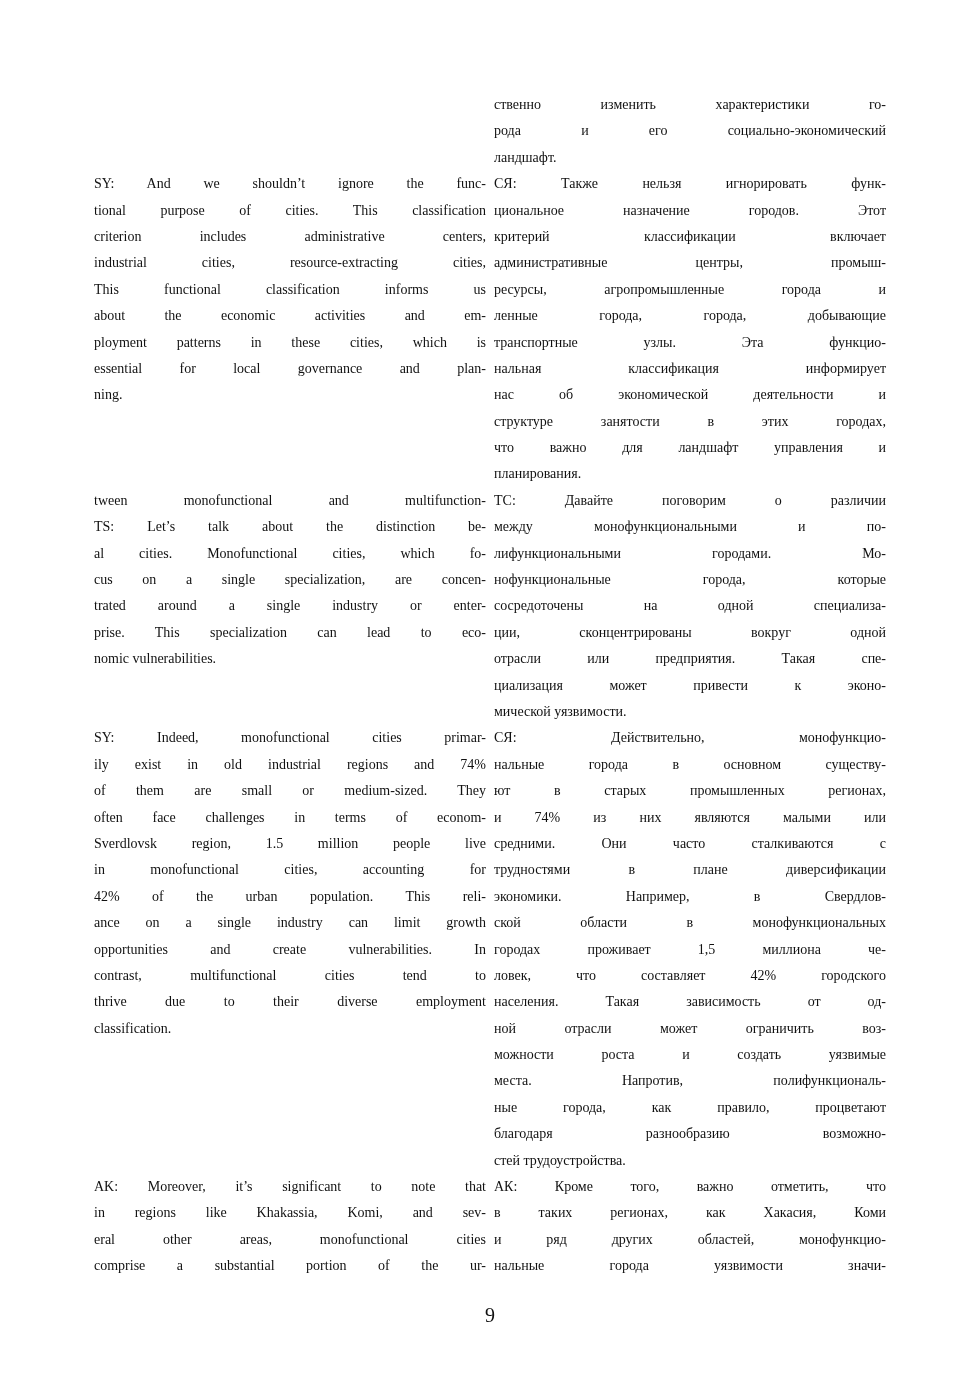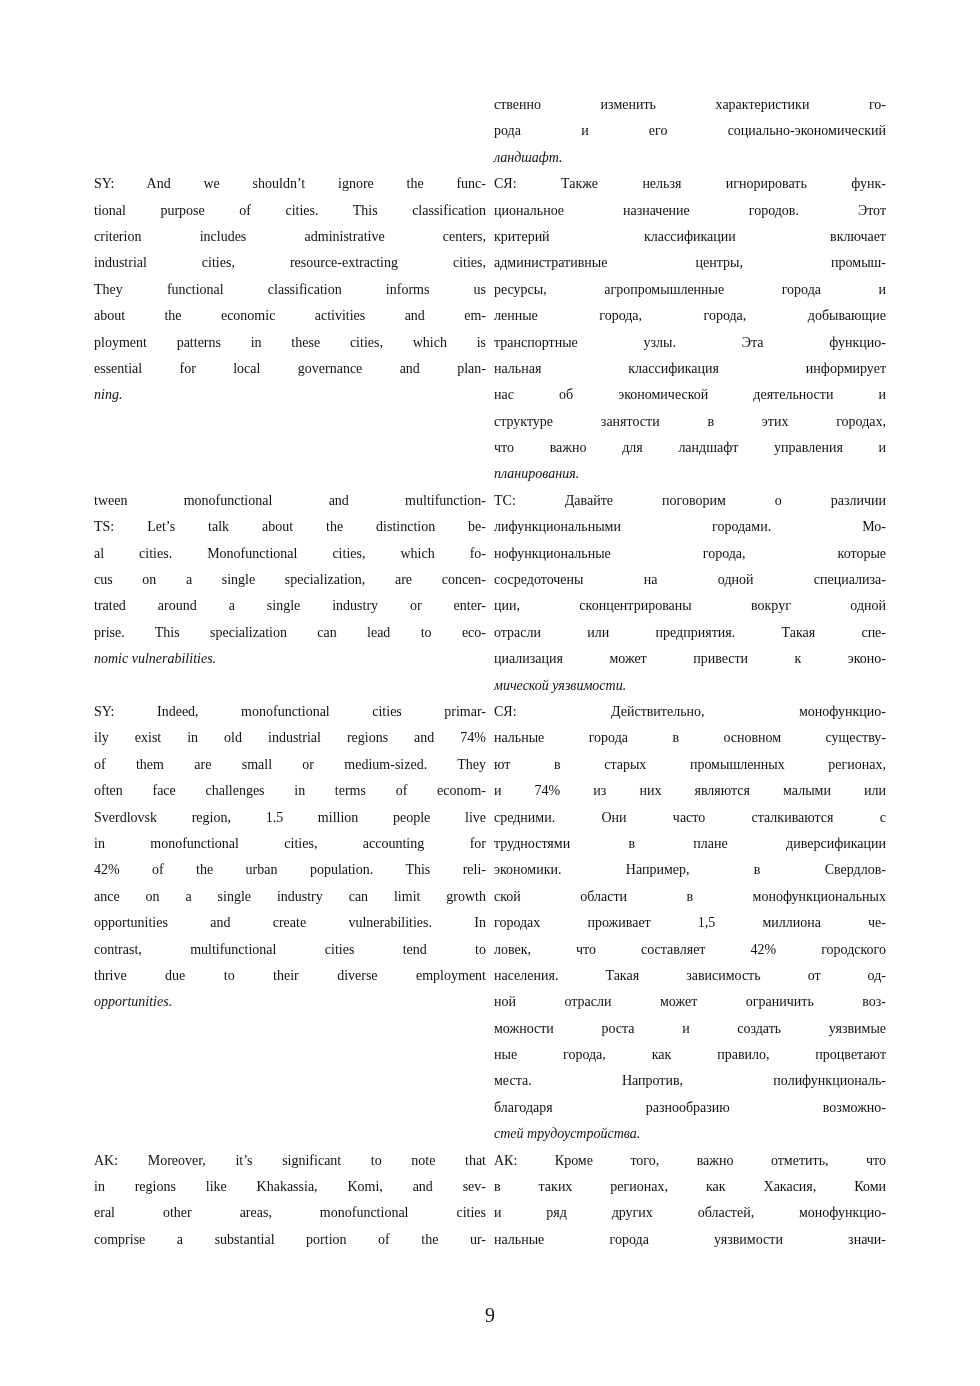--- a/index.html
+++ b/index.html
@@ -2,21 +2,21 @@
 <html><head>
 <meta charset="utf-8">
 <style>
   html, body { margin: 0; padding: 0; background: #ffffff; }
   body { width: 980px; height: 1386px; position: relative; overflow: hidden;
          font-family: "Liberation Serif", "DejaVu Serif", serif; color: #111; }
   .page { position: absolute; left: 94px; top: 92px; width: 792px; }
   .row { display: flex; justify-content: space-between; }
   .cell { width: 392px; font-size: 14px; line-height: 26.4px; }
   .line { display: block; text-align: justify; text-align-last: justify; white-space: nowrap; height: 26.4px; }
-  .line.last { text-align-last: left; font-style: italic; }
+  .line.last { text-align-last: left; }
   .pagenum { position: absolute; left: 0; width: 980px; top: 1304px; text-align: center;
              font-size: 20px; }
 </style>
 </head>
 <body>
 
 <div class="page">
 
   <div class="row">
     <div class="cell en"></div>
@@ -26,21 +26,21 @@
       <span class="line last">ландшафт.</span>
     </div>
   </div>
 
   <div class="row">
     <div class="cell en">
       <span class="line">SY: And we shouldn’t ignore the func-</span>
       <span class="line">tional purpose of cities. This classification</span>
       <span class="line">criterion includes administrative centers,</span>
       <span class="line">industrial cities, resource-extracting cities,</span>
-      <span class="line">They functional classification informs us</span>
+      <span class="line">This functional classification informs us</span>
       <span class="line">about the economic activities and em-</span>
       <span class="line">ployment patterns in these cities, which is</span>
       <span class="line">essential for local governance and plan-</span>
       <span class="line last">ning.</span>
     </div>
     <div class="cell ru">
       <span class="line">СЯ: Также нельзя игнорировать функ-</span>
       <span class="line">циональное назначение городов. Этот</span>
       <span class="line">критерий классификации включает</span>
       <span class="line">административные центры, промыш-</span>
@@ -60,20 +60,21 @@
       <span class="line">tween monofunctional and multifunction-</span>
       <span class="line">TS: Let’s talk about the distinction be-</span>
       <span class="line">al cities. Monofunctional cities, which fo-</span>
       <span class="line">cus on a single specialization, are concen-</span>
       <span class="line">trated around a single industry or enter-</span>
       <span class="line">prise. This specialization can lead to eco-</span>
       <span class="line last">nomic vulnerabilities.</span>
     </div>
     <div class="cell ru">
       <span class="line">ТС: Давайте поговорим о различии</span>
+      <span class="line">между монофункциональными и по-</span>
       <span class="line">лифункциональными городами. Мо-</span>
       <span class="line">нофункциональные города, которые</span>
       <span class="line">сосредоточены на одной специализа-</span>
       <span class="line">ции, сконцентрированы вокруг одной</span>
       <span class="line">отрасли или предприятия. Такая спе-</span>
       <span class="line">циализация может привести к эконо-</span>
       <span class="line last">мической уязвимости.</span>
     </div>
   </div>
 
@@ -83,38 +84,38 @@
       <span class="line">ily exist in old industrial regions and 74%</span>
       <span class="line">of them are small or medium-sized. They</span>
       <span class="line">often face challenges in terms of econom-</span>
       <span class="line">Sverdlovsk region, 1.5 million people live</span>
       <span class="line">in monofunctional cities, accounting for</span>
       <span class="line">42% of the urban population. This reli-</span>
       <span class="line">ance on a single industry can limit growth</span>
       <span class="line">opportunities and create vulnerabilities. In</span>
       <span class="line">contrast, multifunctional cities tend to</span>
       <span class="line">thrive due to their diverse employment</span>
-      <span class="line last">opportunities.</span>
+      <span class="line last">classification.</span>
     </div>
     <div class="cell ru">
       <span class="line">СЯ: Действительно, монофункцио-</span>
       <span class="line">нальные города в основном существу-</span>
       <span class="line">ют в старых промышленных регионах,</span>
       <span class="line">и 74% из них являются малыми или</span>
       <span class="line">средними. Они часто сталкиваются с</span>
       <span class="line">трудностями в плане диверсификации</span>
       <span class="line">экономики. Например, в Свердлов-</span>
       <span class="line">ской области в монофункциональных</span>
       <span class="line">городах проживает 1,5 миллиона че-</span>
       <span class="line">ловек, что составляет 42% городского</span>
       <span class="line">населения. Такая зависимость от од-</span>
       <span class="line">ной отрасли может ограничить воз-</span>
       <span class="line">можности роста и создать уязвимые</span>
+      <span class="line">места. Напротив, полифункциональ-</span>
       <span class="line">ные города, как правило, процветают</span>
-      <span class="line">места. Напротив, полифункциональ-</span>
       <span class="line">благодаря разнообразию возможно-</span>
       <span class="line last">стей трудоустройства.</span>
     </div>
   </div>
 
   <div class="row">
     <div class="cell en">
       <span class="line">AK: Moreover, it’s significant to note that</span>
       <span class="line">in regions like Khakassia, Komi, and sev-</span>
       <span class="line">eral other areas, monofunctional cities</span>

